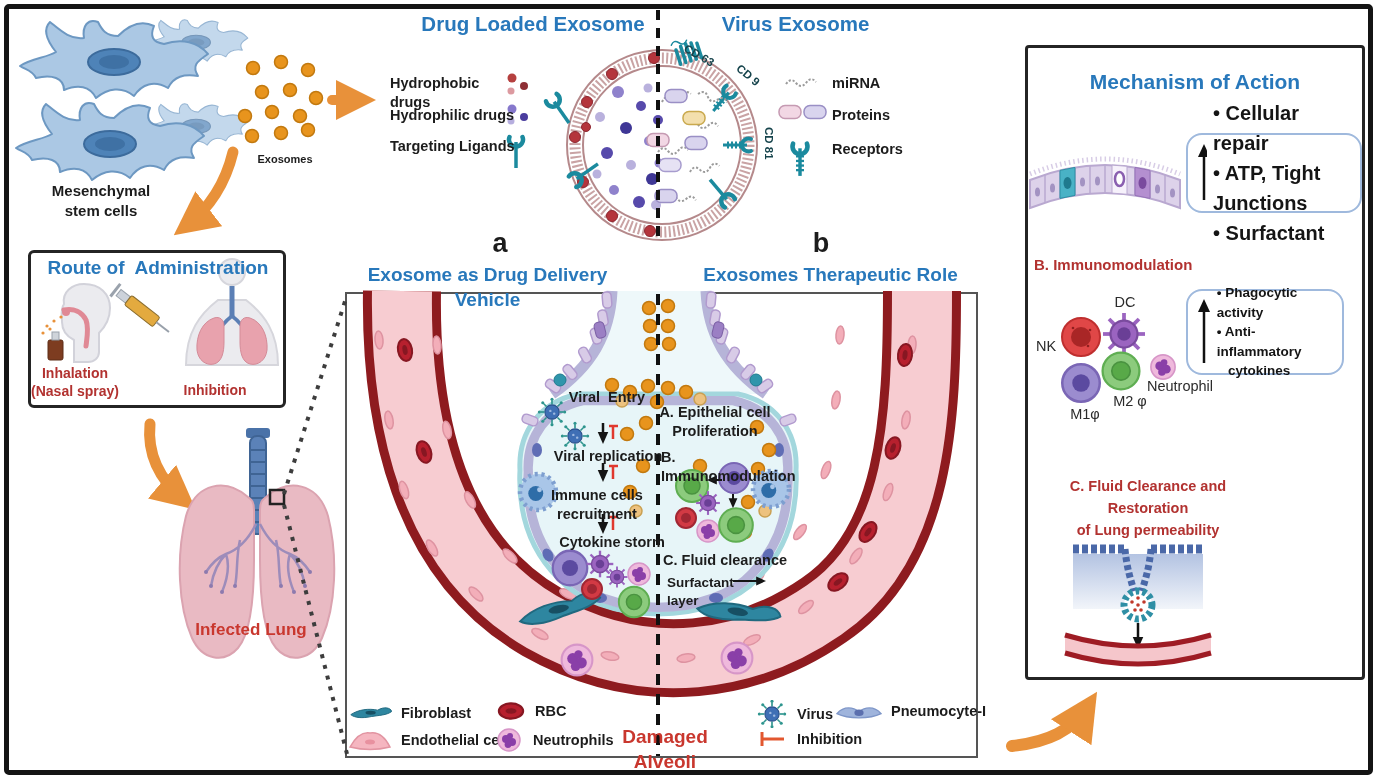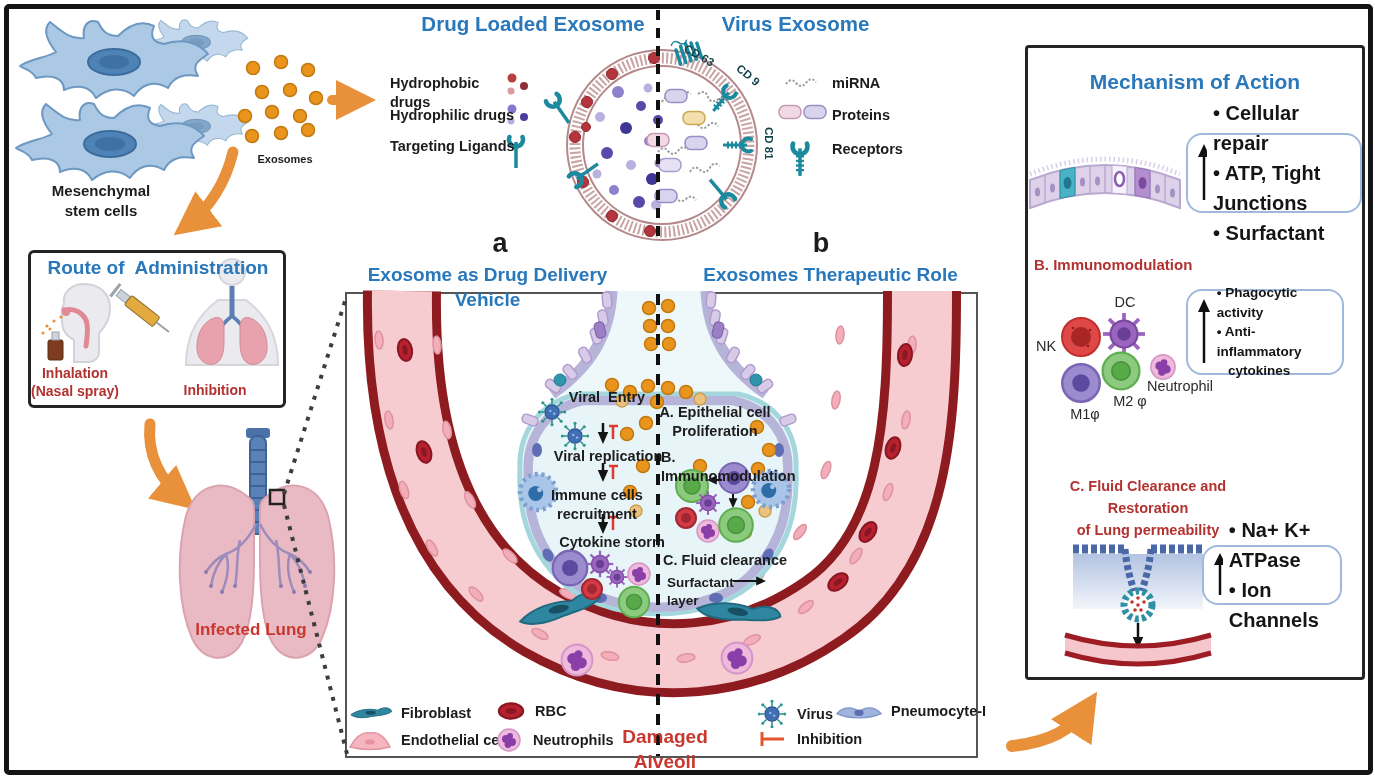--- a/index.html
+++ b/index.html
@@ -667,23 +667,13 @@
     <svg width="16" height="66">
         <line x1="8" y1="64" x2="8" y2="10" stroke="#111" stroke-width="2.5"></line>
         <polygon points="8,0 2,13 14,13" fill="#111"></polygon>
       </svg>
     <div class="blist">
       <div class="bl small">Phagocytic activity</div>
       <div class="bl small">Anti-inflammatory
    cytokines</div>
     </div>
   </div>
-  <div class="bbox" style="left:1202px;top:545px;width:140px;height:60px;">
-    <svg width="16" height="44">
-        <line x1="8" y1="42" x2="8" y2="9" stroke="#111" stroke-width="2.5"></line>
-        <polygon points="8,0 2,12 14,12" fill="#111"></polygon>
-      </svg>
-    <div class="blist">
-      <div class="bl">Na+ K+ ATPase</div>
-      <div class="bl">Ion Channels</div>
-    </div>
-  </div>
 </div>
 
 </body></html>

